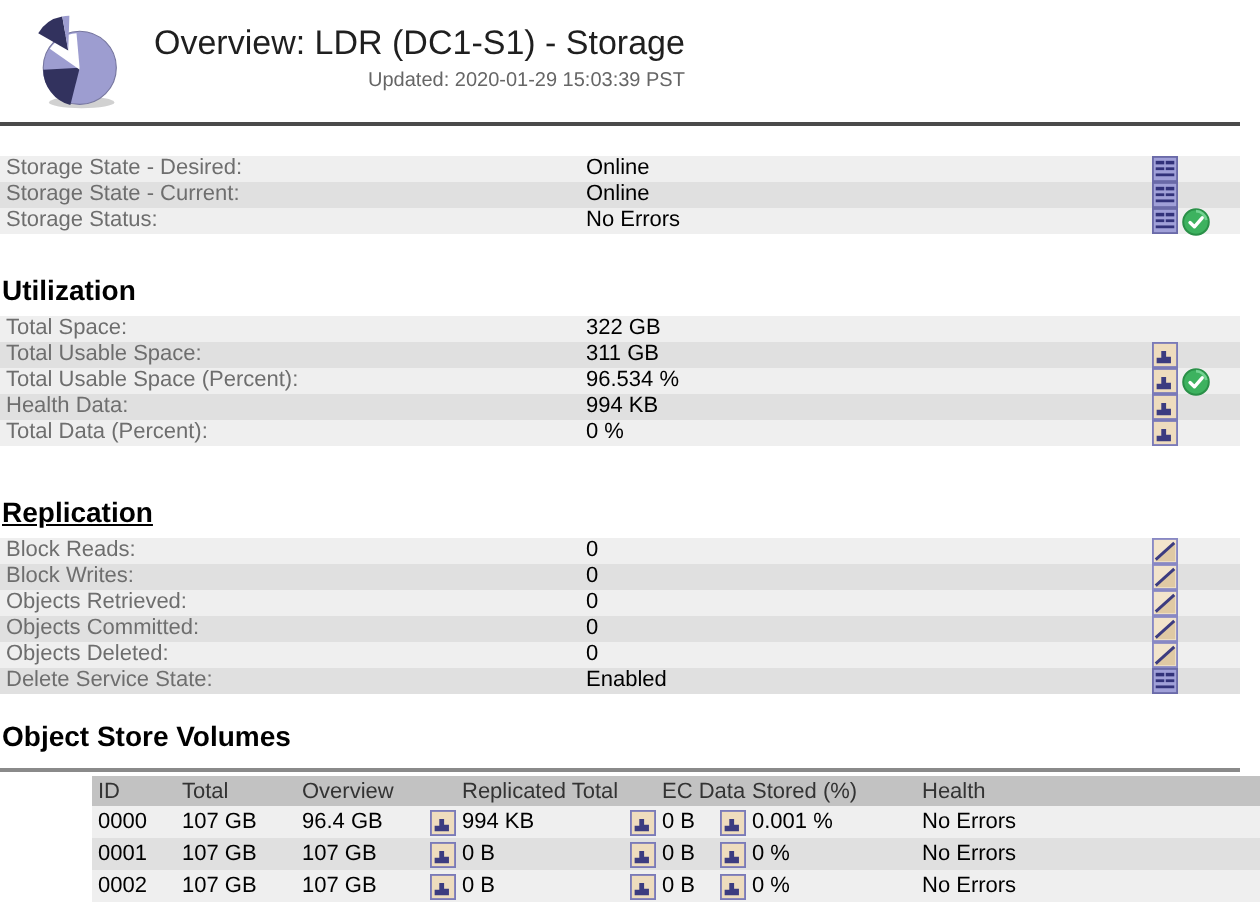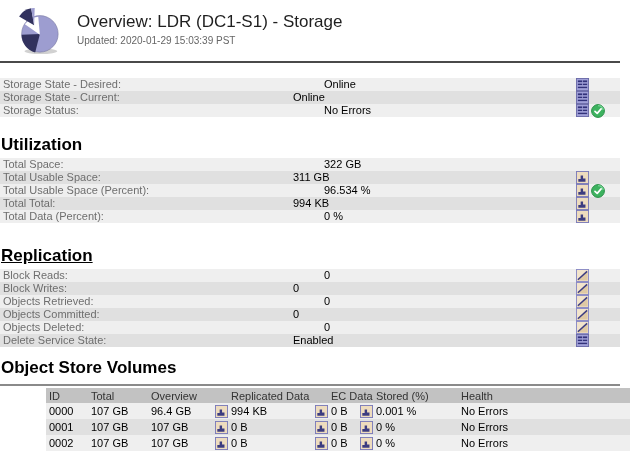--- a/index.html
+++ b/index.html
@@ -4,34 +4,34 @@
 <style>
   html,body{margin:0;padding:0;background:#fff;}
   body{width:630px;height:453px;font-family:"Liberation Sans",sans-serif;overflow:hidden;}
   .page{position:relative;width:620px;height:453px;}
 
   
   .hdr{display:flex;align-items:flex-start;padding:6px 0 0 9px;height:52px;}
   .logo{width:56px;height:50px;flex:0 0 auto;}
   .titles{margin-left:12px;padding-top:6px;}
   .page-title{font-size:17px;font-weight:normal;color:#1f1f1f;margin:0;line-height:20px;}
-  .updated{font-size:10px;color:#666;margin-top:3px;}
+  .updated{font-size:10px;color:#666;margin-top:3px;text-align:right;}
   .top-rule{height:2px;background:#4a4a4a;margin-top:3px;}
 
   
   .sect{width:620px;}
   .sect.first{margin-top:15px;}
   .attr-row{display:flex;align-items:center;height:13px;font-size:11px;line-height:13px;}
-  .attr-row.a0{background:#efefef;gap:31px;}
+  .attr-row.a0{background:#efefef;}
   .attr-row.a1{background:#e0e0e0;}
   .lbl{width:290px;padding-left:3px;color:#6e6e6e;flex:0 0 auto;white-space:nowrap;}
   .val{flex:1;color:#000;white-space:nowrap;}
   .icons{width:44px;flex:0 0 auto;display:flex;align-items:center;gap:2px;}
 
-  h2{font-size:17px;font-weight:bold;color:#000;margin:0;line-height:14px;}
+  h2{font-size:14px;font-weight:bold;color:#000;margin:0;line-height:14px;}
   .h-util{margin:21px 0 6px 1px;}
   .h-repl{margin:26px 0 6px 1px;text-decoration:underline;}
   .h-osv{margin:14px 0 0 1px;}
 
   
   .tbl-rule{width:620px;height:2px;background:#8a8a8a;margin-top:9px;}
   .tbl{width:620px;font-size:11px;margin-top:2px;padding-left:46px;}
   .thead{display:flex;align-items:center;background:#c2c2c2;height:15px;color:#333;}
   .trow{display:flex;align-items:center;height:16px;color:#000;}
   .trow.a0{background:#efefef;}
@@ -153,21 +153,21 @@
       <span class="icons">
         <svg class="ic">
             <use href="#i-chart"></use>
           </svg>
         <svg class="ic-check">
             <use href="#i-check"></use>
           </svg>
       </span>
     </div>
     <div class="attr-row a1">
-      <span class="lbl">Total Total:</span>
+      <span class="lbl">Health Data:</span>
       <span class="val">994 KB</span>
       <span class="icons">
           <svg class="ic">
             <use href="#i-chart"></use>
           </svg>
         </span>
     </div>
     <div class="attr-row a0">
       <span class="lbl">Total Data (Percent):</span>
       <span class="val">0 %</span>
@@ -237,21 +237,21 @@
     </div>
   </div>
 
   <h2 class="h-osv">Object Store Volumes</h2>
   <div class="tbl-rule"></div>
   <div class="tbl">
     <div class="thead">
       <span class="c-id">ID</span>
       <span class="c-total">Total</span>
       <span class="c-avail">Overview</span>
-      <span class="c-repl">Replicated Data</span>
+      <span class="c-repl">Replicated Total</span>
       <span class="c-ec">EC Data</span>
       <span class="c-stored">Stored (%)</span>
       <span class="c-health">Health</span>
     </div>
 
     <div class="trow a0">
       <span class="c-id">0000</span>
       <span class="c-total">107 GB</span>
       <span class="c-avail">
           <span>96.4 GB</span>

